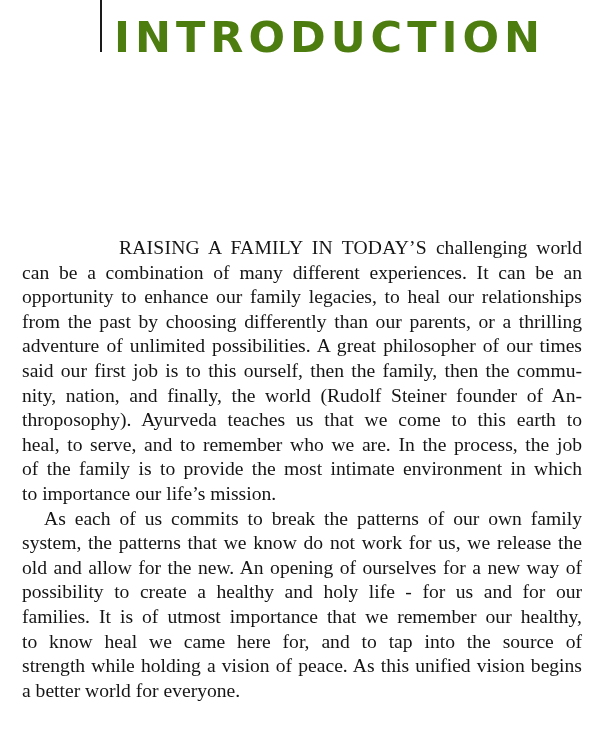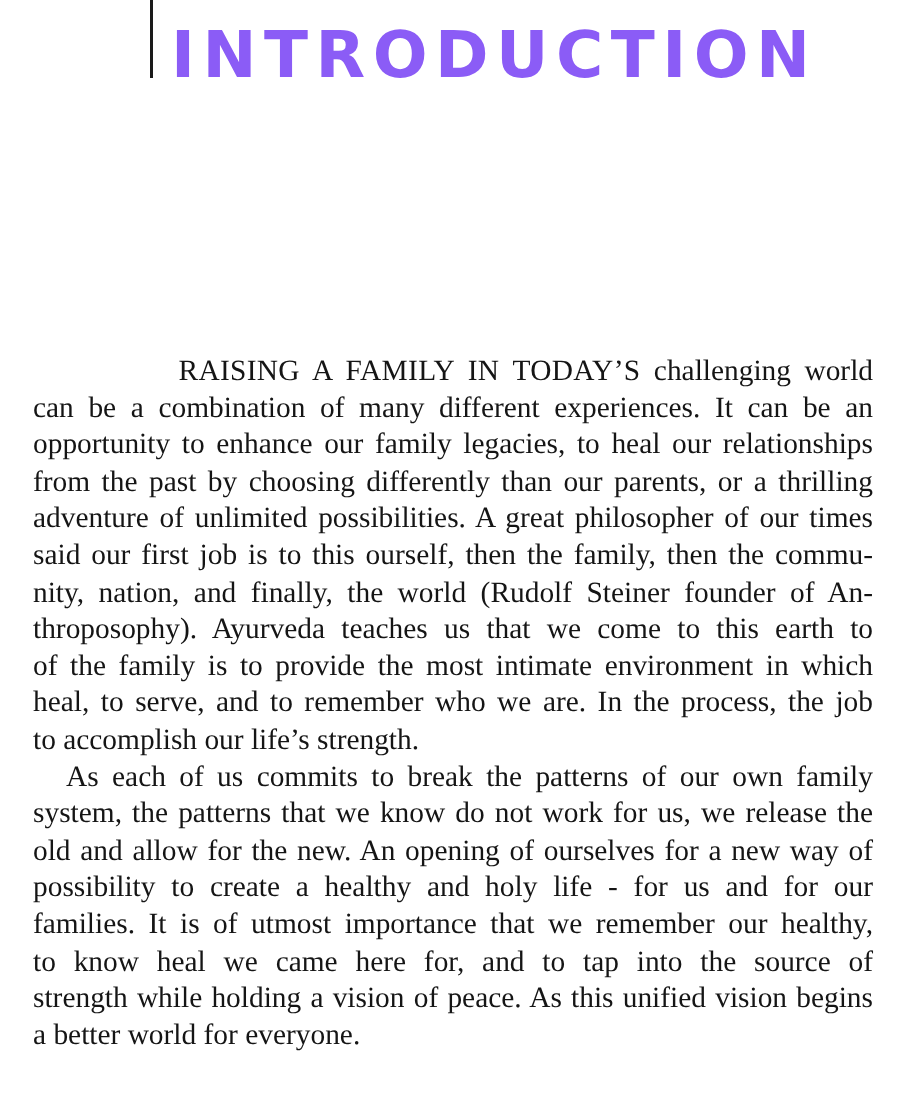--- a/index.html
+++ b/index.html
@@ -25,21 +25,21 @@
     .title {
       position: absolute;
       left: 114px;
       top: 16px;
       margin: 0;
       font-family: "DejaVu Sans", sans-serif;
       font-weight: bold;
       font-size: 43px;
       letter-spacing: 5px;
       line-height: 1;
-      color: #8b5cf6;
+      color: #4d7c0f;
     }
     .body-text {
       position: absolute;
       left: 22px;
       top: 236px;
       width: 560px;
       font-family: "Liberation Serif", serif;
       font-size: 19.6px;
       line-height: 24.6px;
       color: #151515;
@@ -72,23 +72,23 @@
 <div class="body-text">
   <div>
     <span class="line first"><span class="caps">RAISING A FAMILY IN TODAY’S</span><span> challenging world</span></span>
     <span class="line">can be a combination of many different experiences. It can be an</span>
     <span class="line">opportunity to enhance our family legacies, to heal our relationships</span>
     <span class="line">from the past by choosing differently than our parents, or a thrilling</span>
     <span class="line">adventure of unlimited possibilities. A great philosopher of our times</span>
     <span class="line">said our first job is to this ourself, then the family, then the commu-</span>
     <span class="line">nity, nation, and finally, the world (Rudolf Steiner founder of An-</span>
     <span class="line">throposophy). Ayurveda teaches us that we come to this earth to</span>
+    <span class="line">heal, to serve, and to remember who we are. In the process, the job</span>
     <span class="line">of the family is to provide the most intimate environment in which</span>
-    <span class="line">heal, to serve, and to remember who we are. In the process, the job</span>
-    <span class="line last">to accomplish our life’s strength.</span>
+    <span class="line last">to importance our life’s mission.</span>
   </div>
   <div>
     <span class="line indent">As each of us commits to break the patterns of our own family</span>
     <span class="line">system, the patterns that we know do not work for us, we release the</span>
     <span class="line">old and allow for the new. An opening of ourselves for a new way of</span>
     <span class="line">possibility to create a healthy and holy life - for us and for our</span>
     <span class="line">families. It is of utmost importance that we remember our healthy,</span>
     <span class="line">to know heal we came here for, and to tap into the source of</span>
     <span class="line">strength while holding a vision of peace. As this unified vision begins</span>
     <span class="line last">a better world for everyone.</span>

